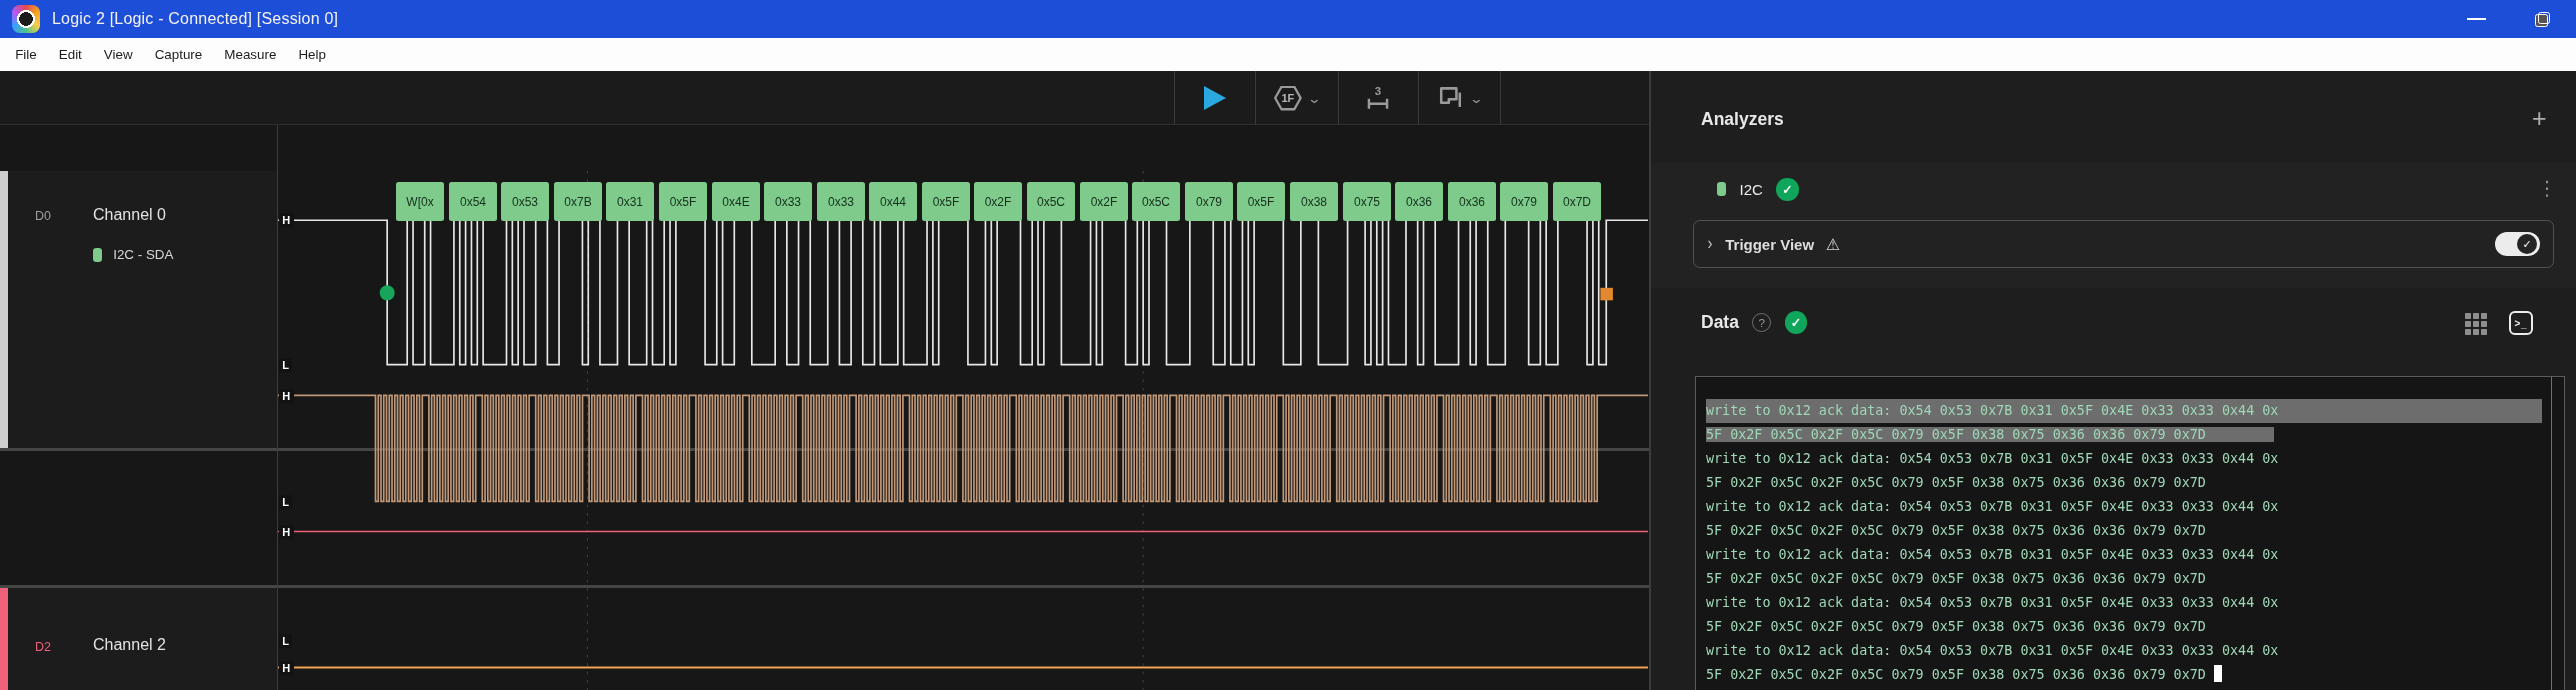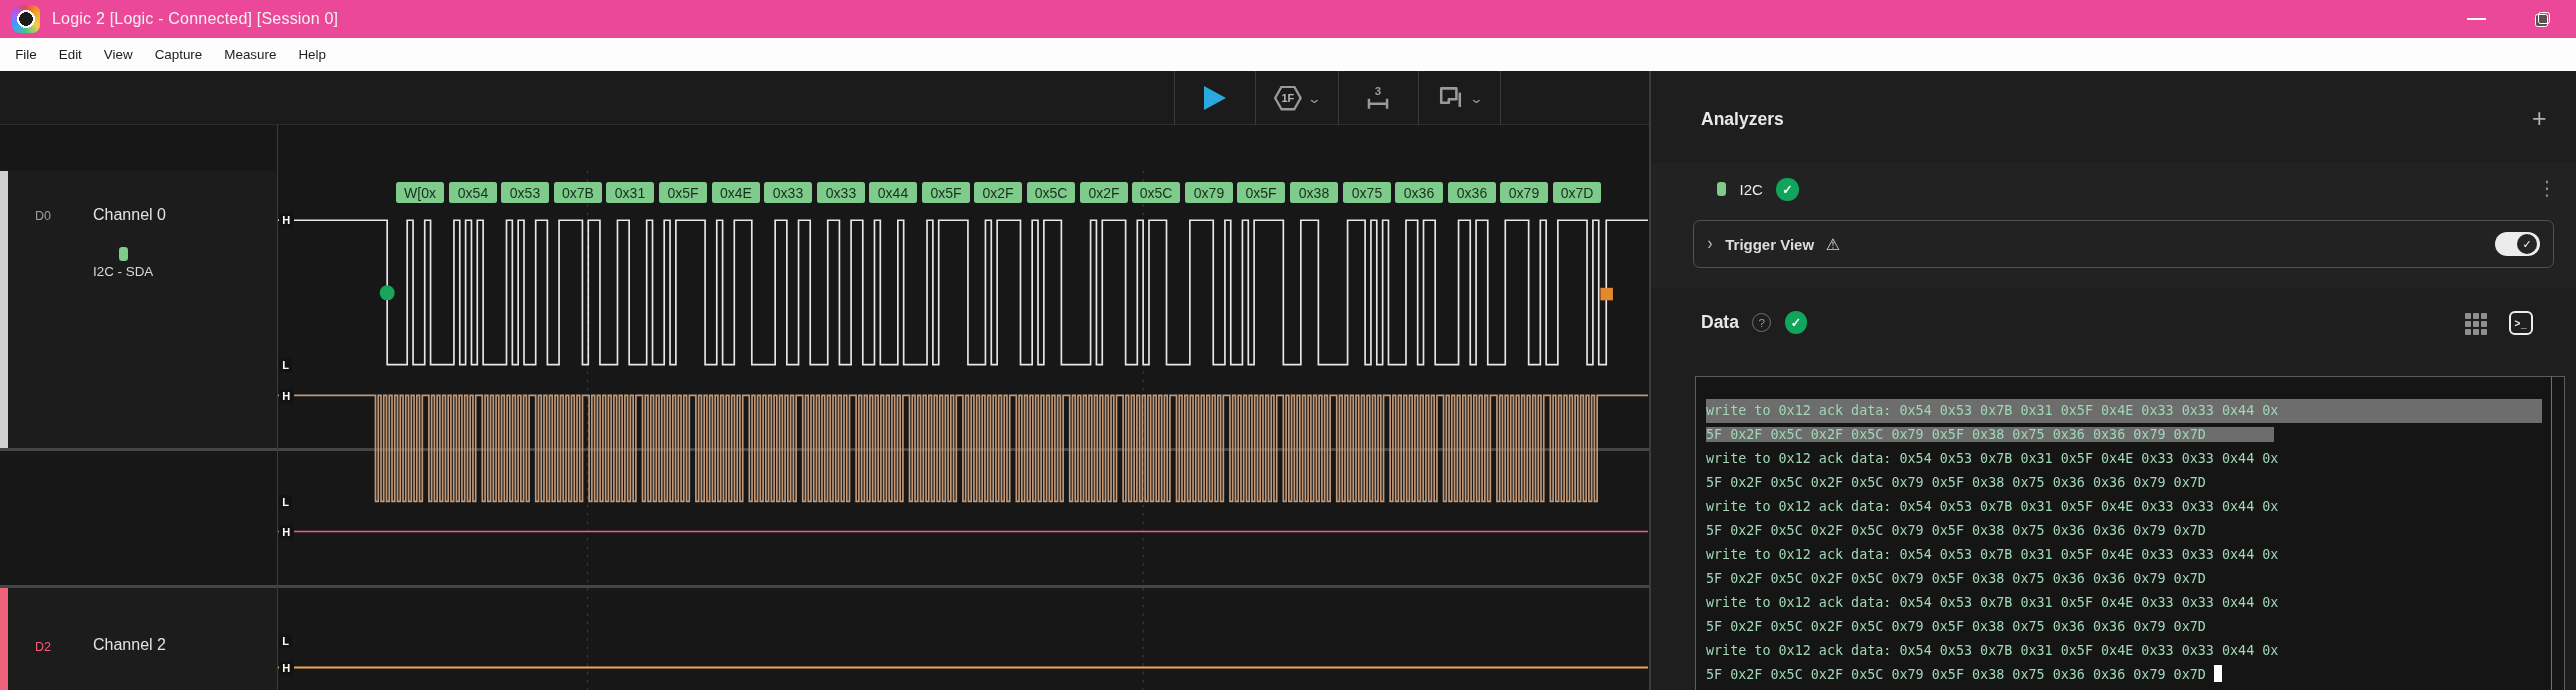--- a/index.html
+++ b/index.html
@@ -2,21 +2,21 @@
 <html style="font-size:13.4px"><head>
 <meta charset="utf-8">
 <style>
   * { margin:0; padding:0; box-sizing:border-box; }
   html,body { background:#000; }
   .app { position:relative; width:2576px; height:690px; overflow:hidden;
          font-family:"Liberation Sans", sans-serif; background:#171717; }
 
   
   .titlebar { position:absolute; left:0; top:0; width:2576px; height:38px;
-              background:#ec4899; display:flex; align-items:center; }
+              background:#1d4ed8; display:flex; align-items:center; }
   .app-icon { position:absolute; left:11.7px; top:5px; width:28px; height:28px; border-radius:7.5px;
               background:
                 radial-gradient(circle at 50% 50%, #1c1c1c 0 34%, #ffffff 34% 46%, rgba(0,0,0,0) 46%),
                 conic-gradient(#e5484d, #f5a623 60deg, #f7ce46 120deg, #4cc38a 180deg, #3b9eff 240deg, #b558f6 300deg, #e5484d 360deg); }
   .title { position:absolute; left:52px; top:50%; transform:translateY(-50%);
            color:#f4f2f1; font-size:16px; letter-spacing:0.2px; }
   .win-btn { position:absolute; top:0; width:53px; height:38px; display:flex; align-items:center; justify-content:center; }
   .win-min { right:73px; } .win-restore { right:6.7px; }
   .win-min span { width:18.4px; height:1.7px; background:#fff; display:block; }
   .restore-shape { position:relative; width:15px; height:15px; }
@@ -52,35 +52,35 @@
   .tl-marker { position:absolute; top:18.4px; transform:translateX(-3.3px); color:#e2e2e2; font-size:12.5px; font-weight:bold; }
   .tl-tick { position:absolute; bottom:0; width:1.7px; height:11px; background:#7a7a7a; }
 
   
   .channels { position:absolute; left:0; top:100px; width:1649px; height:519px; }
   .ch-row { position:absolute; left:0; width:1483px; }
   .ch-label { position:absolute; left:0; top:0; width:277px; height:100%; background:#1c1c1c; }
   .ch-strip { position:absolute; left:0; top:0; width:8.3px; height:100%; }
   .ch-id { position:absolute; left:35px; font-size:12.5px; color:#9e9e9e; }
   .ch-name { position:absolute; left:93px; font-size:16px; color:#e3e3e3; }
-  .ch-analyzer { position:absolute; left:93px; display:flex; align-items:center; gap:3px;flex-direction:column; }
+  .ch-analyzer { position:absolute; left:93px; display:flex; align-items:center; gap:11px; }
   .an-dot { width:9.2px; height:14px; border-radius:3.3px; background:#7ecb8b; }
   .an-txt { font-size:13.4px; color:#d8d8d8; }
   .ch-div { position:absolute; left:0; width:1649px; height:3.3px; background:#454545; }
   .vdiv-main { position:absolute; left:277px; top:54px; width:0.8px; height:565px; background:#3c3c3c; }
 
   .hl-chip { position:absolute; left:279px; transform:translateY(-50%); background:#121212; color:#fff;
              font-size:11px; font-weight:bold; padding:0.8px 3.3px; z-index:5; }
 
   .wave-svg { position:absolute; left:277px; top:100px; }
 
   
   .bubble-row { position:absolute; left:396px; top:111px; height:25px; z-index:6; }
-  .bubble { position:absolute; top:0; width:48px; height:21px; background:#7ecb8b; border-radius:2.5px;
-            color:#16301d; font-size:14px; display:flex; align-items:center; justify-content:center;
+  .bubble { position:absolute; top:0; width:48px; height:39px; background:#7ecb8b; border-radius:2.5px;
+            color:#16301d; font-size:12px; display:flex; align-items:center; justify-content:center;
             overflow:hidden; white-space:nowrap; }
 
   
   .panel { position:absolute; left:1649px; top:71px; width:927px; height:619px; background:#1e1e1e;
            border-left:2.5px solid #3c3c3c; }
   .panel-title { position:absolute; left:50px; top:38px; font-size:17.5px; font-weight:bold; color:#e8e8e8; }
   .plus-btn { position:absolute; left:881px; top:33px; color:#b0b0b0; font-size:25px; font-weight:300; }
   .analyzer-section { position:absolute; left:0; top:92px; width:927px; height:125px; background:#222222; }
   .an-row { position:absolute; left:50px; top:15px; display:flex; align-items:center; gap:13.4px;margin-left:16px; }
   .an-name { font-size:15px; color:#ececec; }

